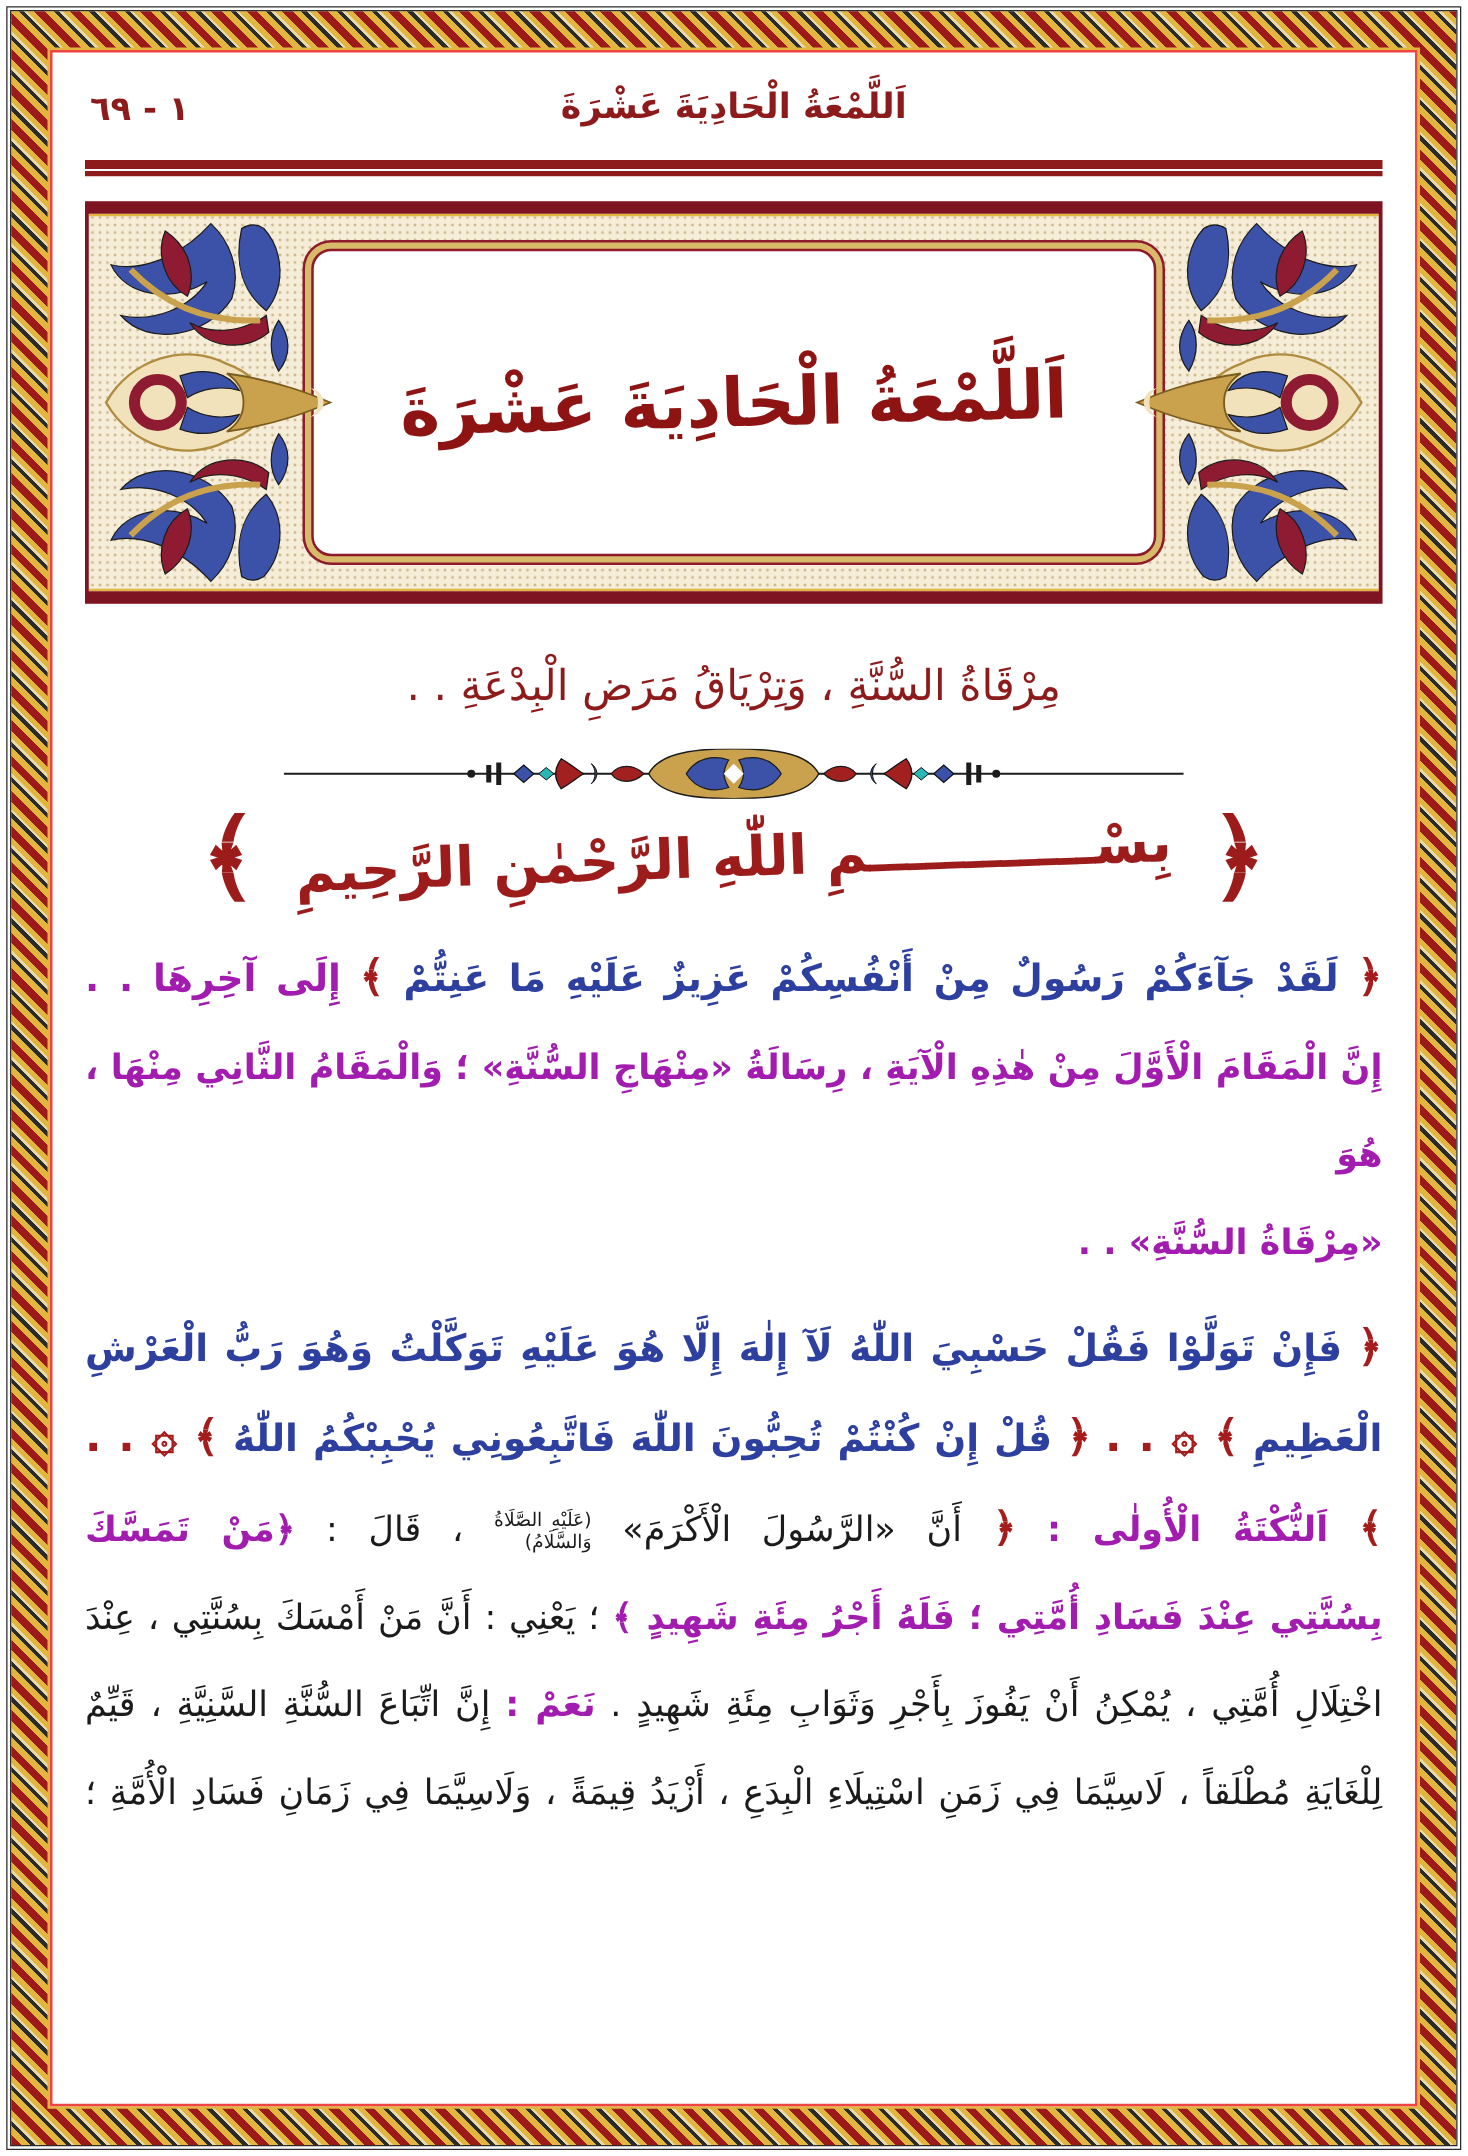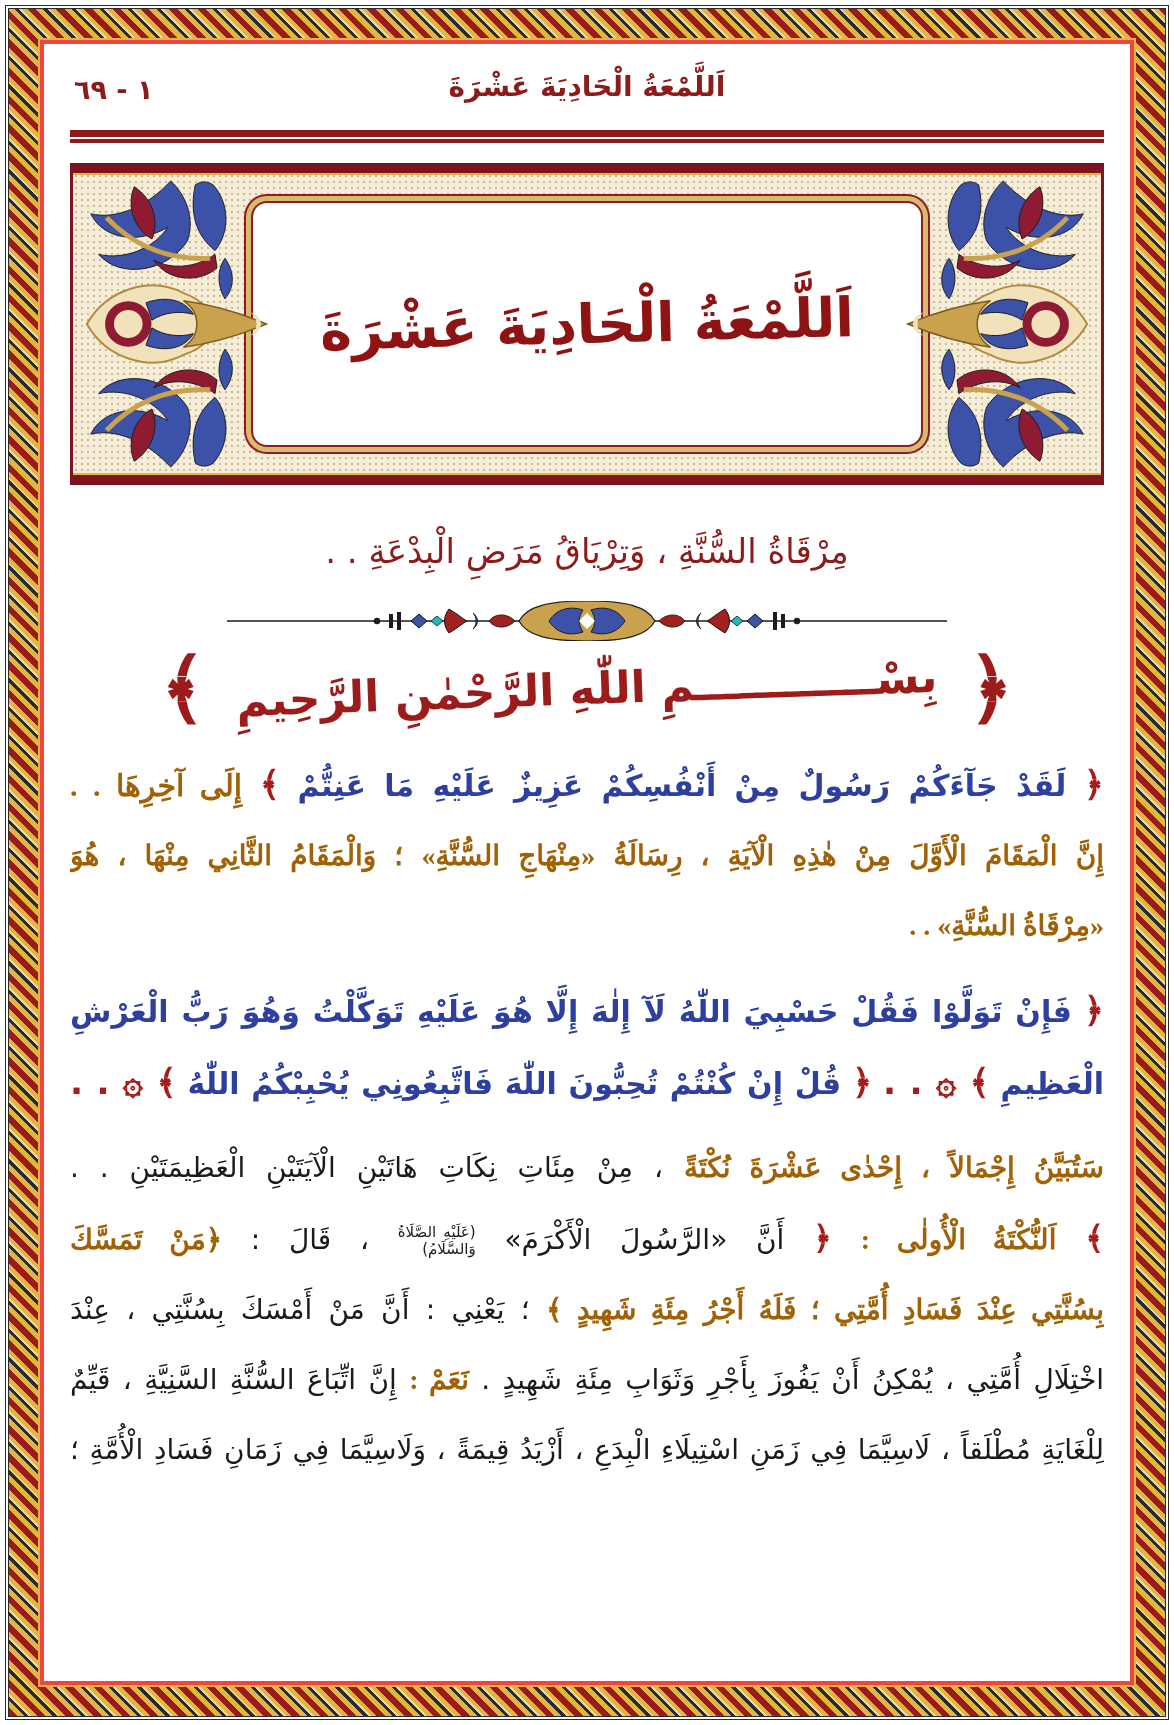--- a/index.html
+++ b/index.html
@@ -9,21 +9,21 @@
   }
   
   .outer-line{position:absolute;inset:5px;border:1px solid #2b2b2b;}
   .border-band{
     position:absolute;inset:8px;
     background:
       repeating-linear-gradient(45deg,#9c1a1a 0 6px,#e2b53e 6px 11px,#2b2b2b 11px 14px,#e8d9a8 14px 16px,#e2b53e 16px 20px);
     border:1px solid #2b2b2b;
   }
   .page-inner{
-    position:absolute;inset:40px;background:#ffffff;border:4px solid #ef4444;
+    position:absolute;inset:40px;background:#ffffff;border:2px solid #ef4444;
     box-shadow:0 0 0 2px #e2b53e;
     box-sizing:border-box;padding:0 26px;
   }
   
   .header{position:relative;height:56px;margin-top:22px;direction:rtl;}
   .page-num{position:absolute;left:4px;top:8px;font-size:27px;font-weight:bold;color:#8e1b1b;direction:rtl;}
   .header-title{text-align:center;font-size:28px;font-weight:bold;color:#8e1b1b;padding-top:4px;}
   .header-rule{height:13px;margin-top:8px;
     background:linear-gradient(to bottom,#8e1b1b 0 7px,#ffffff 7px 9px,#8e1b1b 9px 13px);}
   
@@ -55,21 +55,21 @@
   .basmala-text{font-size:44px;font-weight:bold;color:#9c1c1c;transform:rotate(-2deg);white-space:nowrap;}
   
   .text-block{margin-top:22px;direction:rtl;}
   .line{
     font-size:28px;line-height:70px;color:#1b1b1b;
     text-align:justify;text-align-last:justify;overflow:hidden;
   }
   .line.verse{font-size:30px;}
   .line.align-right{text-align-last:right;}
   .line.gap-top{margin-top:14px;}
-  .t-red{color:#a16207;font-weight:bold;font-family:Liberation Serif, serif;}
+  .t-red{color:#a21caf;font-weight:bold;}
   .t-blue{color:#2d3f9f;font-weight:bold;margin-top:38px;}
   .t-black{color:#1b1b1b;}
   .t-orn{color:#a51c1c;font-weight:bold;font-size:115%;}
   .t-pbuh{font-size:15px;color:#1b1b1b;display:inline-block;vertical-align:middle;line-height:1.15;max-width:78px;white-space:normal;}
 </style>
 </head>
 <body>
 
 <div class="outer-line"></div>
 <div class="border-band"></div>
@@ -176,24 +176,20 @@
     </div>
 
     <div class="line verse">
       <span class="t-blue">الْعَظِيمِ</span>
       <span class="t-orn">﴾ ۞ . .</span>
       <span class="t-orn">﴿</span>
       <span class="t-blue">قُلْ إِنْ كُنْتُمْ تُحِبُّونَ اللّٰهَ فَاتَّبِعُونِي يُحْبِبْكُمُ اللّٰهُ</span>
       <span class="t-orn">﴾ ۞ . .</span>
     </div>
 
-    <div class="line gap-top">
-      <span class="t-red">سَتُبَيَّنُ إِجْمَالاً ، إِحْدٰى عَشْرَةَ نُكْتَةً</span>
-      <span class="t-black">، مِنْ مِئَاتِ نِكَاتِ هَاتَيْنِ الْآيَتَيْنِ الْعَظِيمَتَيْنِ . .</span>
-    </div>
 
     <div class="line">
       <span class="t-orn">﴾</span>
       <span class="t-red">اَلنُّكْتَةُ الْأُولٰى :</span>
       <span class="t-orn">﴿</span>
       <span class="t-black">أَنَّ «الرَّسُولَ الْأَكْرَمَ»</span>
       <span class="t-pbuh">(عَلَيْهِ الصَّلَاةُ وَالسَّلَامُ)</span>
       <span class="t-black">، قَالَ :</span>
       <span class="t-red">﴿مَنْ تَمَسَّكَ</span>
     </div>

